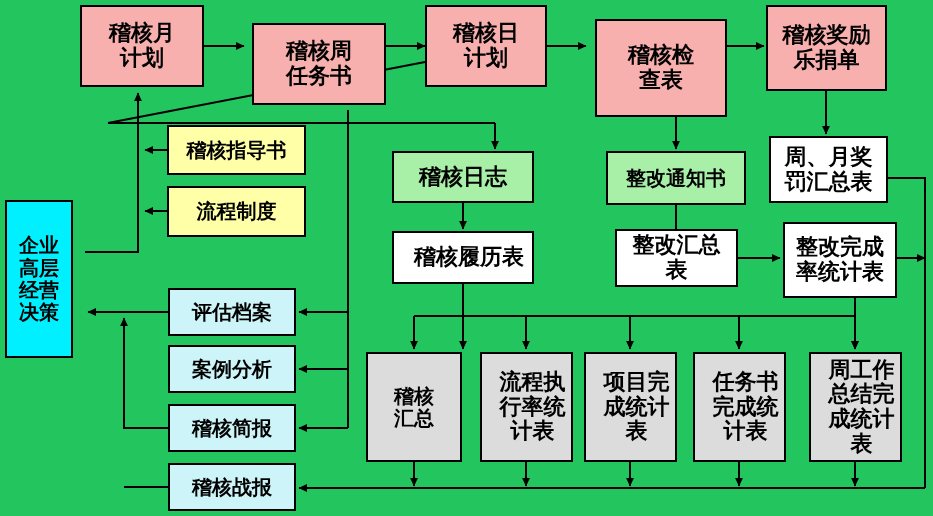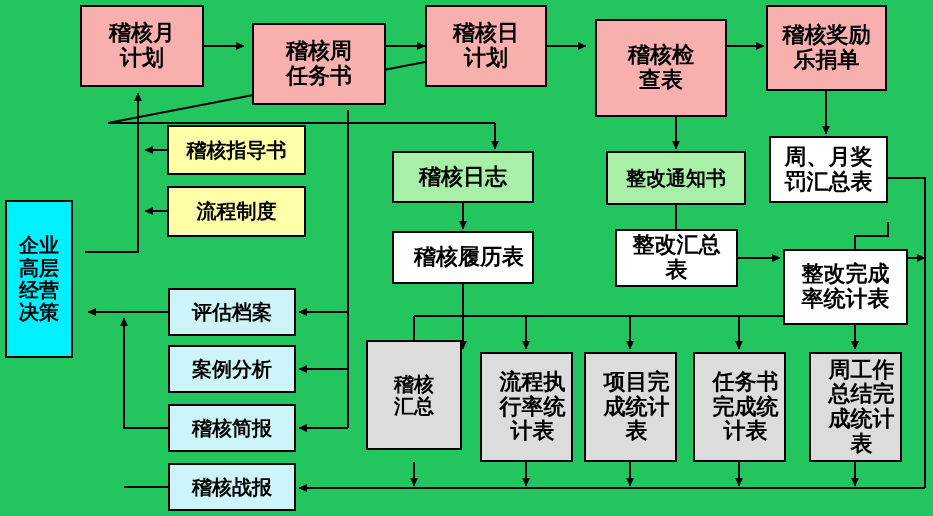--- a/index.html
+++ b/index.html
@@ -178,21 +178,21 @@
     <span>稽核履历表</span>
   </div>
 
   <div class="node green fs20" style="left:606px; top:151px; width:140px; height:54px;">
     <span>整改通知书</span>
   </div>
   <div class="node white fs18" style="left:615px; top:229px; width:123px; height:58px;">
     <span>整改汇总
 表</span>
   </div>
-  <div class="node white fs18" style="left:783px; top:222px; width:125px; height:76px;margin-top:27px;">
+  <div class="node white fs18" style="left:783px; top:222px; width:114px; height:76px;">
     <span>整改完成
 率统计表</span>
   </div>
   <div class="node white fs18" style="left:769px; top:136px; width:119px; height:67px;">
     <span>周、月奖
 罚汇总表</span>
   </div>
 
   <div class="node lblue fs20" style="left:168px; top:288px; width:128px; height:48px;">
     <span>评估档案</span>
@@ -200,21 +200,21 @@
   <div class="node lblue fs20" style="left:168px; top:345px; width:128px; height:48px;">
     <span>案例分析</span>
   </div>
   <div class="node lblue fs20" style="left:168px; top:404px; width:128px; height:48px;">
     <span>稽核简报</span>
   </div>
   <div class="node lblue fs20" style="left:168px; top:463px; width:128px; height:48px;">
     <span>稽核战报</span>
   </div>
 
-  <div class="node gray fs20" style="left:366px; top:340px; width:96px;  height:110px;">
+  <div class="node gray fs20" style="left:366px; top:352px; width:96px;  height:110px;">
     <span>稽核
 汇总</span>
   </div>
   <div class="node gray fs19" style="left:480px; top:352px; width:93px;  height:110px;">
     <span>流程执
 行率统
 计表</span>
   </div>
   <div class="node gray fs19" style="left:584px; top:352px; width:93px;  height:110px;">
     <span>项目完

